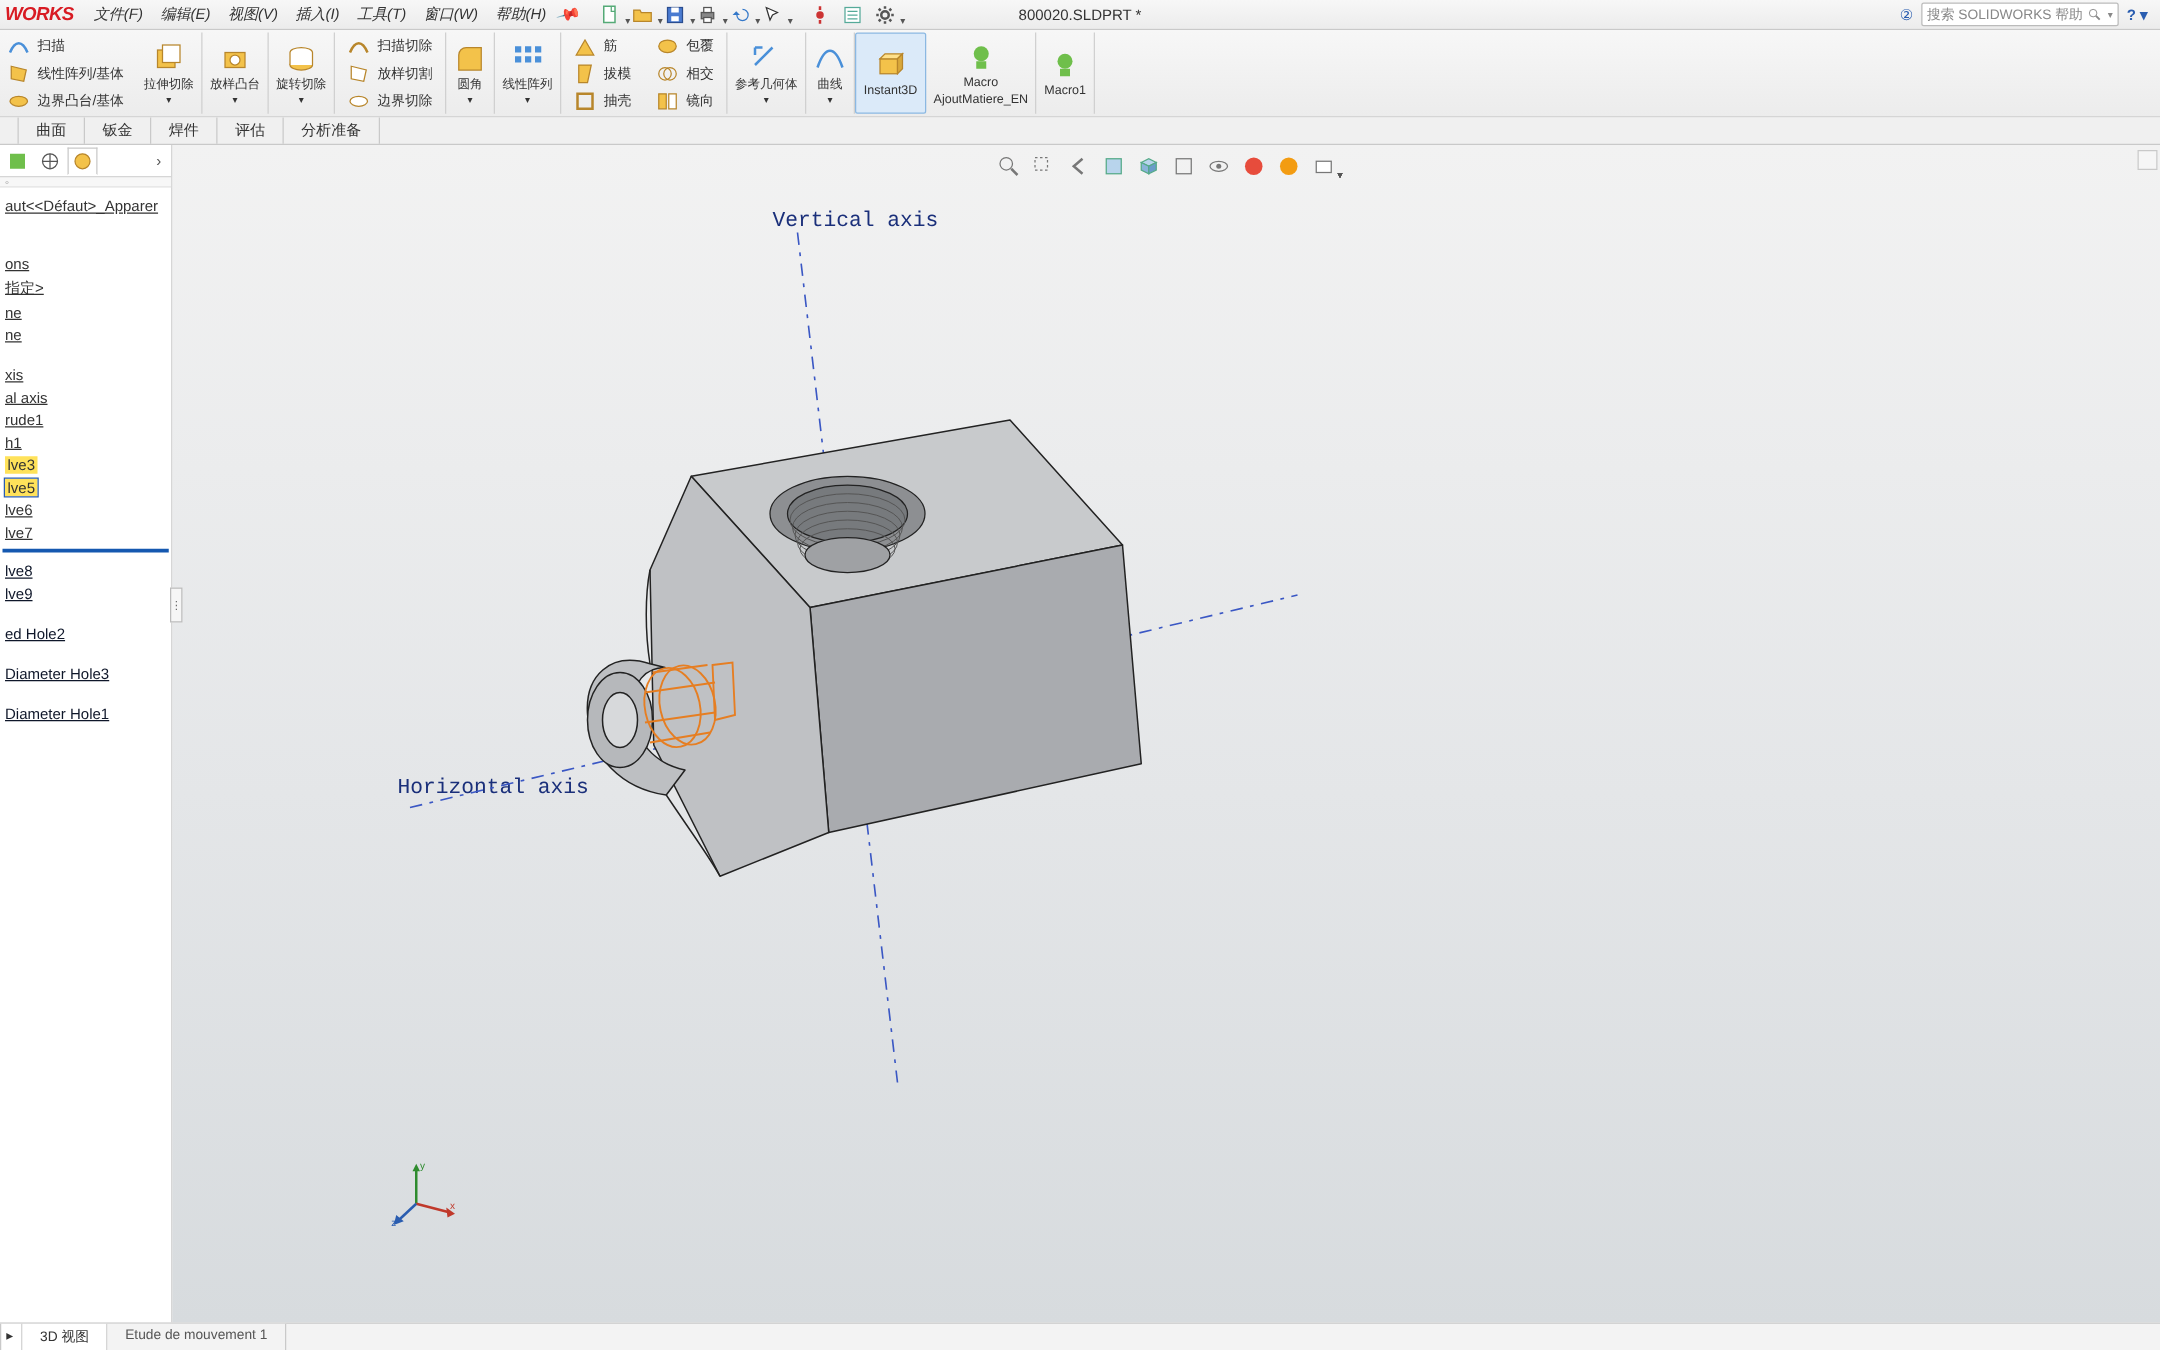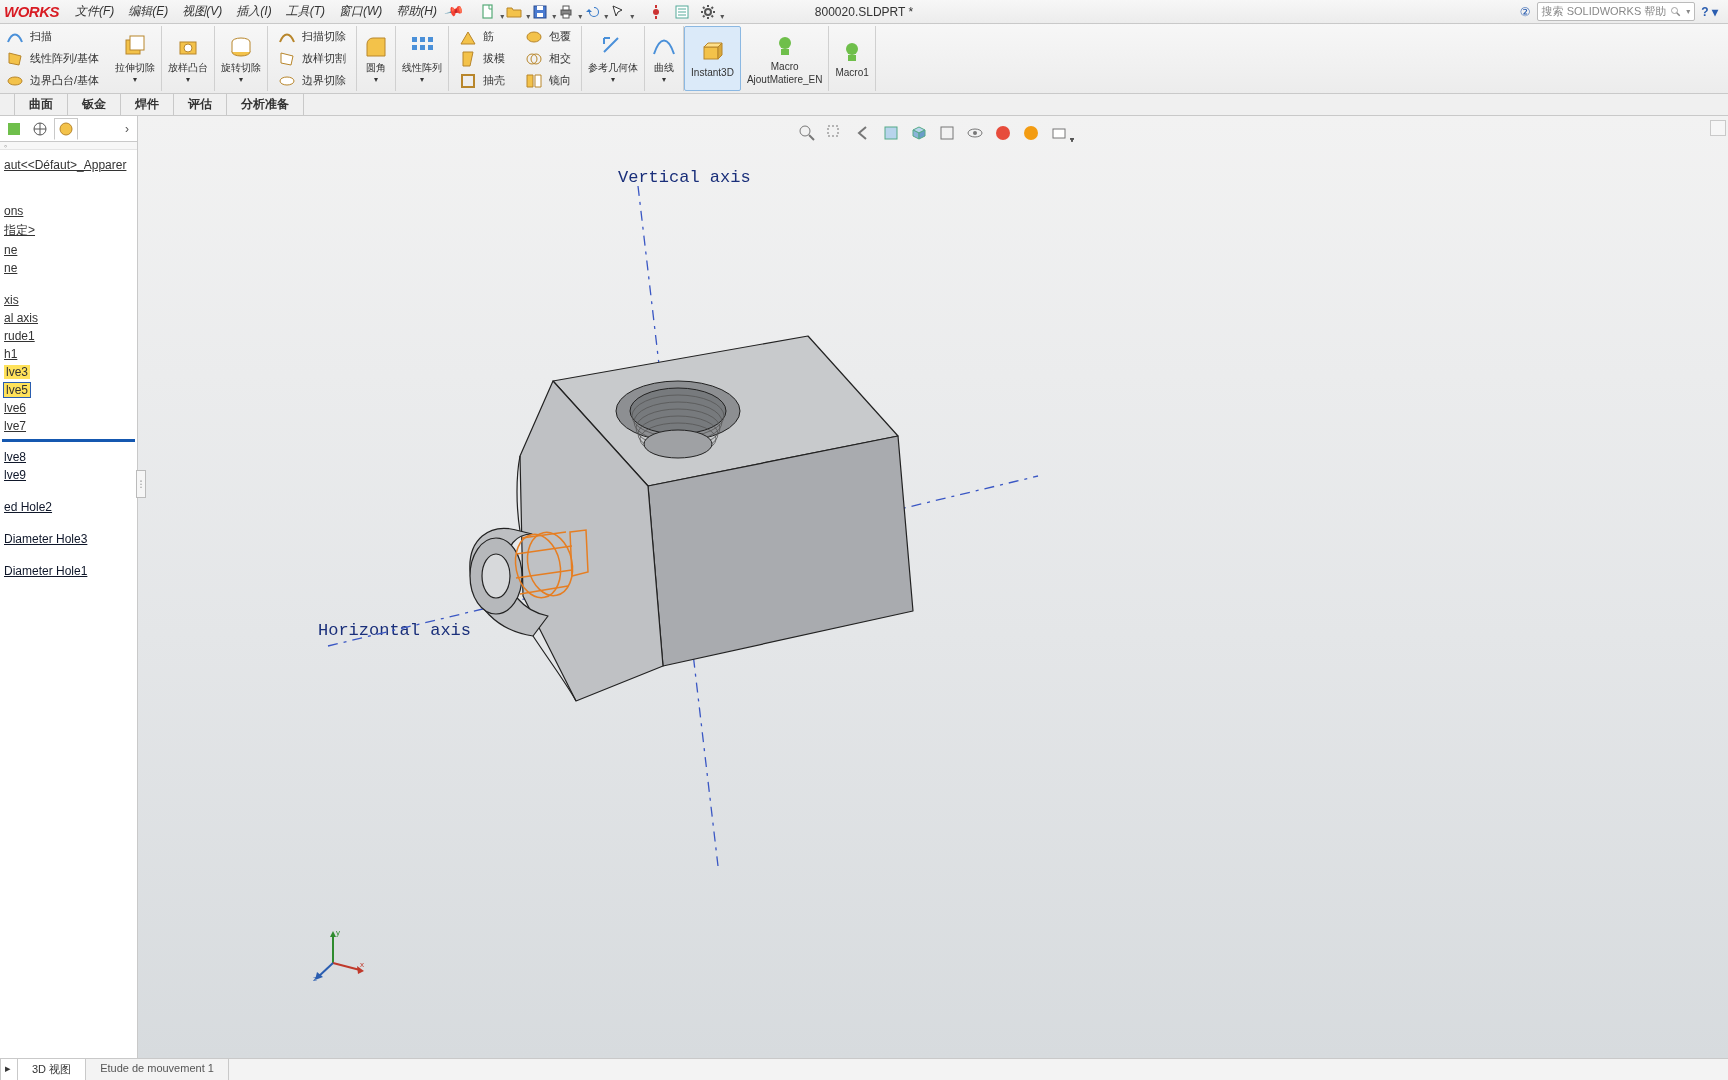--- a/index.html
+++ b/index.html
@@ -28,21 +28,21 @@
 .ricon { width: 18px; height: 18px; display: inline-flex; align-items: center; justify-content: center; }
 .ricon svg { width: 18px; height: 18px; }
 .ricon24 { width: 26px; height: 26px; }
 .ricon24 svg { width: 26px; height: 26px; }
 .rcol .lbl { font-size: 10px; line-height: 1.1; }
 .rcol.active { background: #dbeaf9; border: 1px solid #8bb8e2; border-radius: 2px; }
 .vstack { display: flex; flex-direction: column; gap: 1px; }
 
 
 .tabstrip { height: 22px; background: #f0f0f0; border-bottom: 1px solid #c9c9c9; display: flex; padding-left: 14px; }
-.tabstrip .tab { padding: 2px 14px; border-right: 1px solid #c9c9c9; font-size: 12px; color: #333; cursor: default; font-weight: bold; }
+.tabstrip .tab { padding: 2px 14px; border-right: 1px solid #c9c9c9; font-size: 12px; color: #333; cursor: default; }
 .tabstrip .tab.first { border-left: 1px solid #c9c9c9; }
 
 
 .main { position: absolute; top: 116px; left: 0; right: 0; bottom: 22px; display: flex; }
 .side { width: 138px; border-right: 1px solid #c9c9c9; background: #fff; overflow: hidden; }
 .side-tabs { height: 26px; display: flex; align-items: center; gap: 2px; padding: 2px 2px; border-bottom: 1px solid #c9c9c9; }
 .side-tabs .st { width: 24px; height: 22px; display: flex; align-items: center; justify-content: center; border: 1px solid transparent; }
 .side-tabs .st.active { background: #fff; border-color: #c9c9c9; border-bottom-color: #fff; }
 .side-tabs .chev { margin-left: auto; color: #555; padding-right: 6px; }
 .tree { padding: 6px 2px; font-size: 12px; color: #333; }

